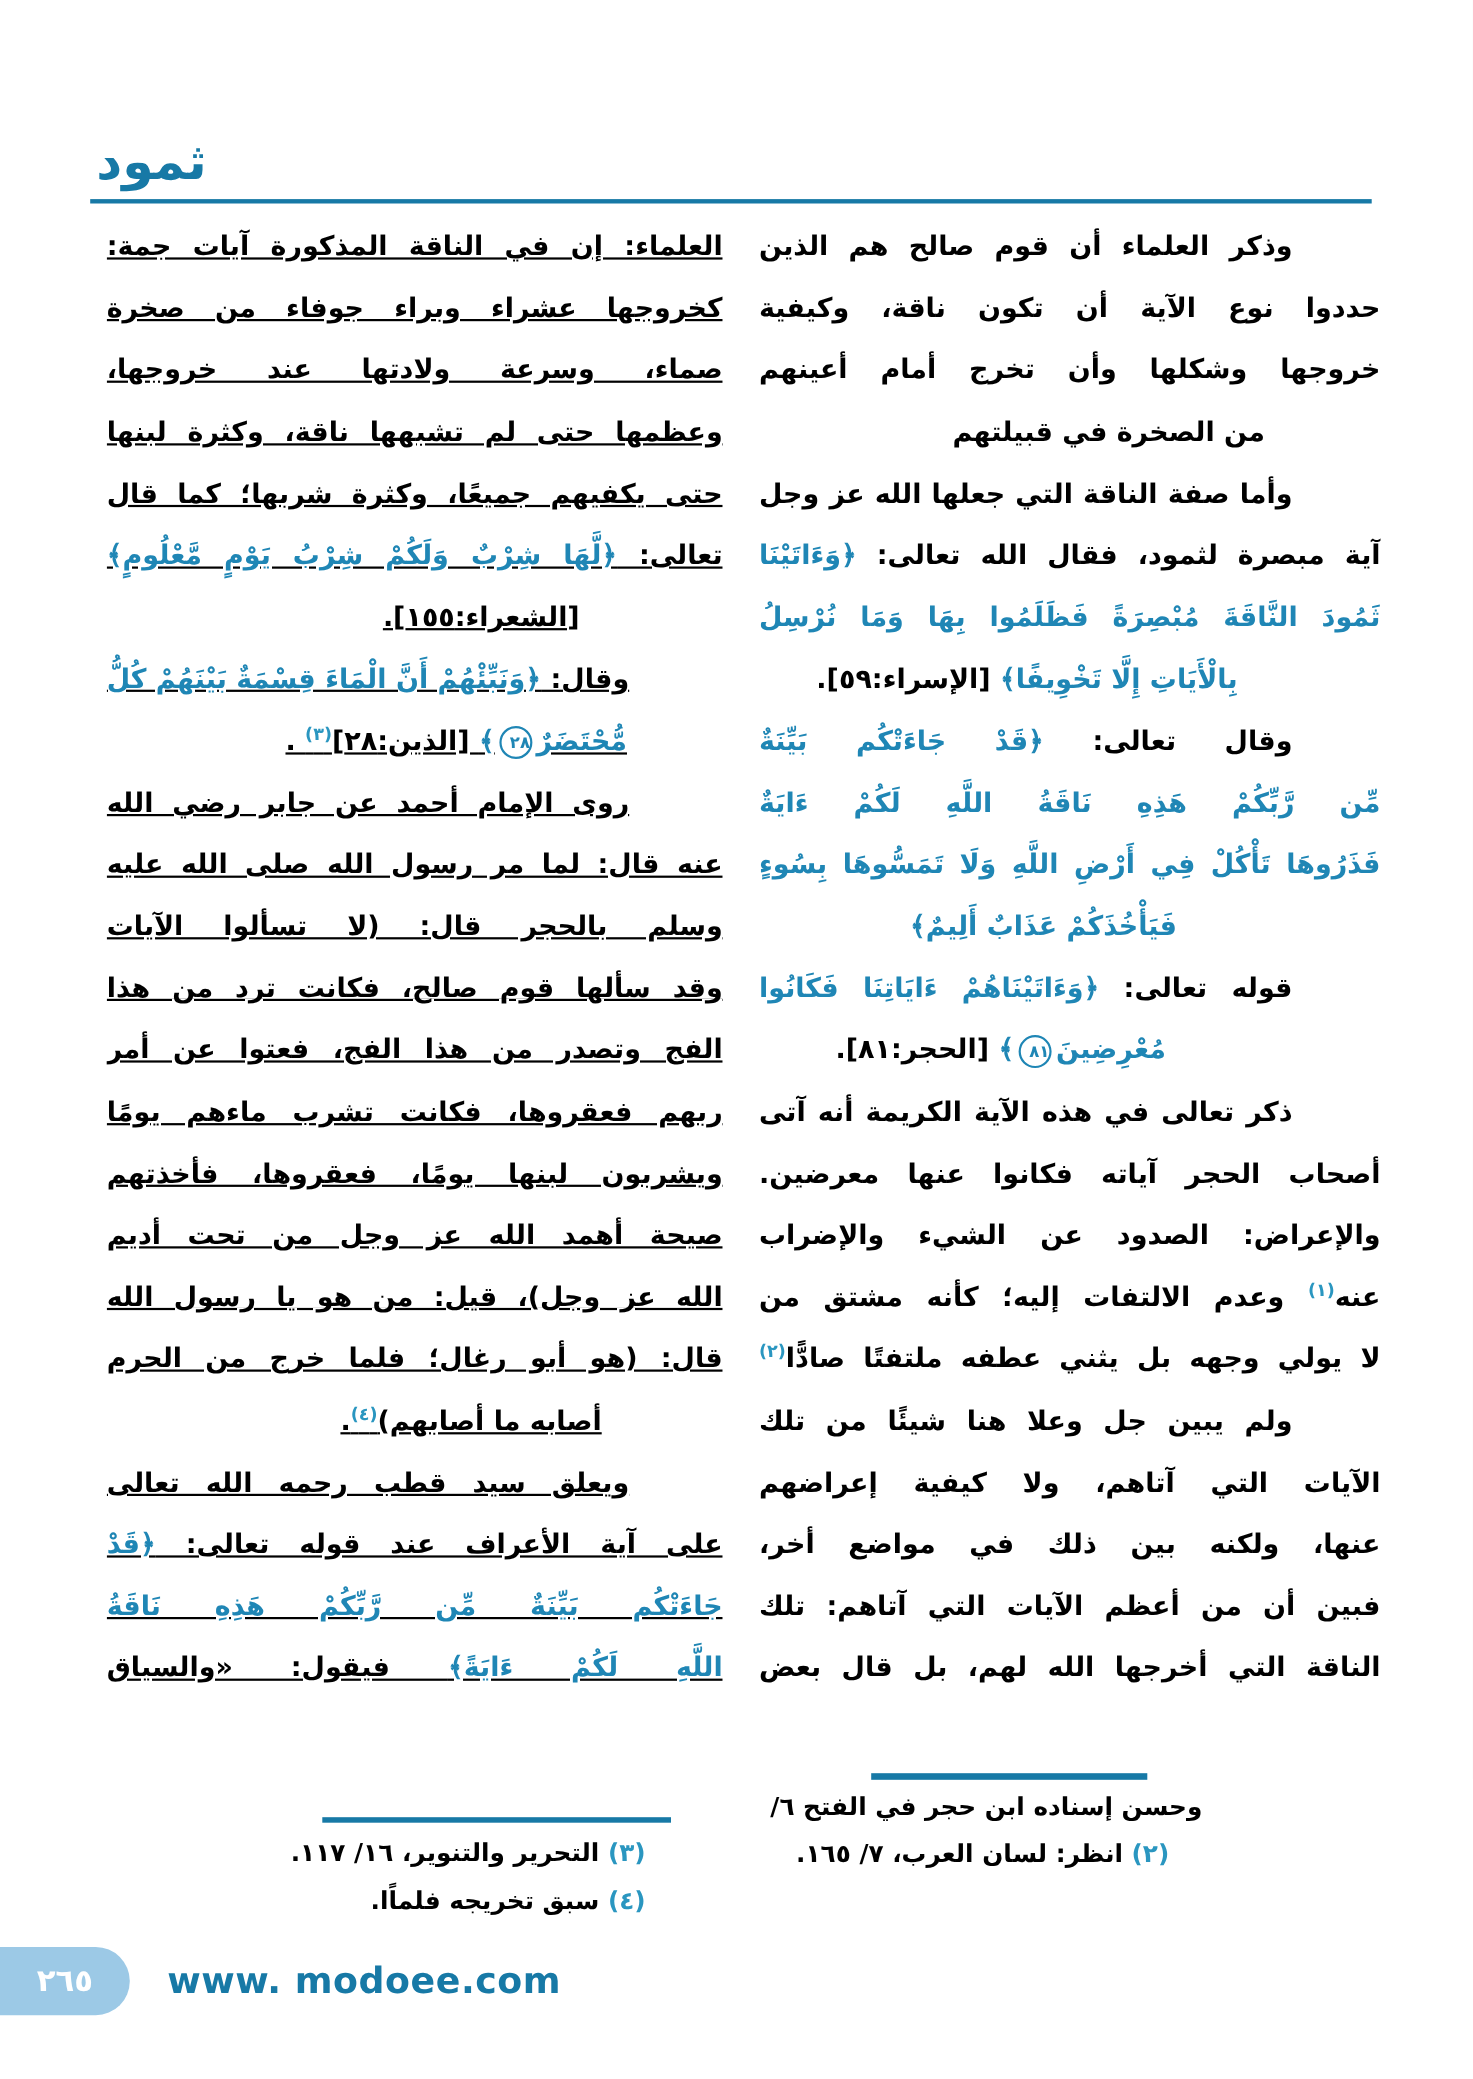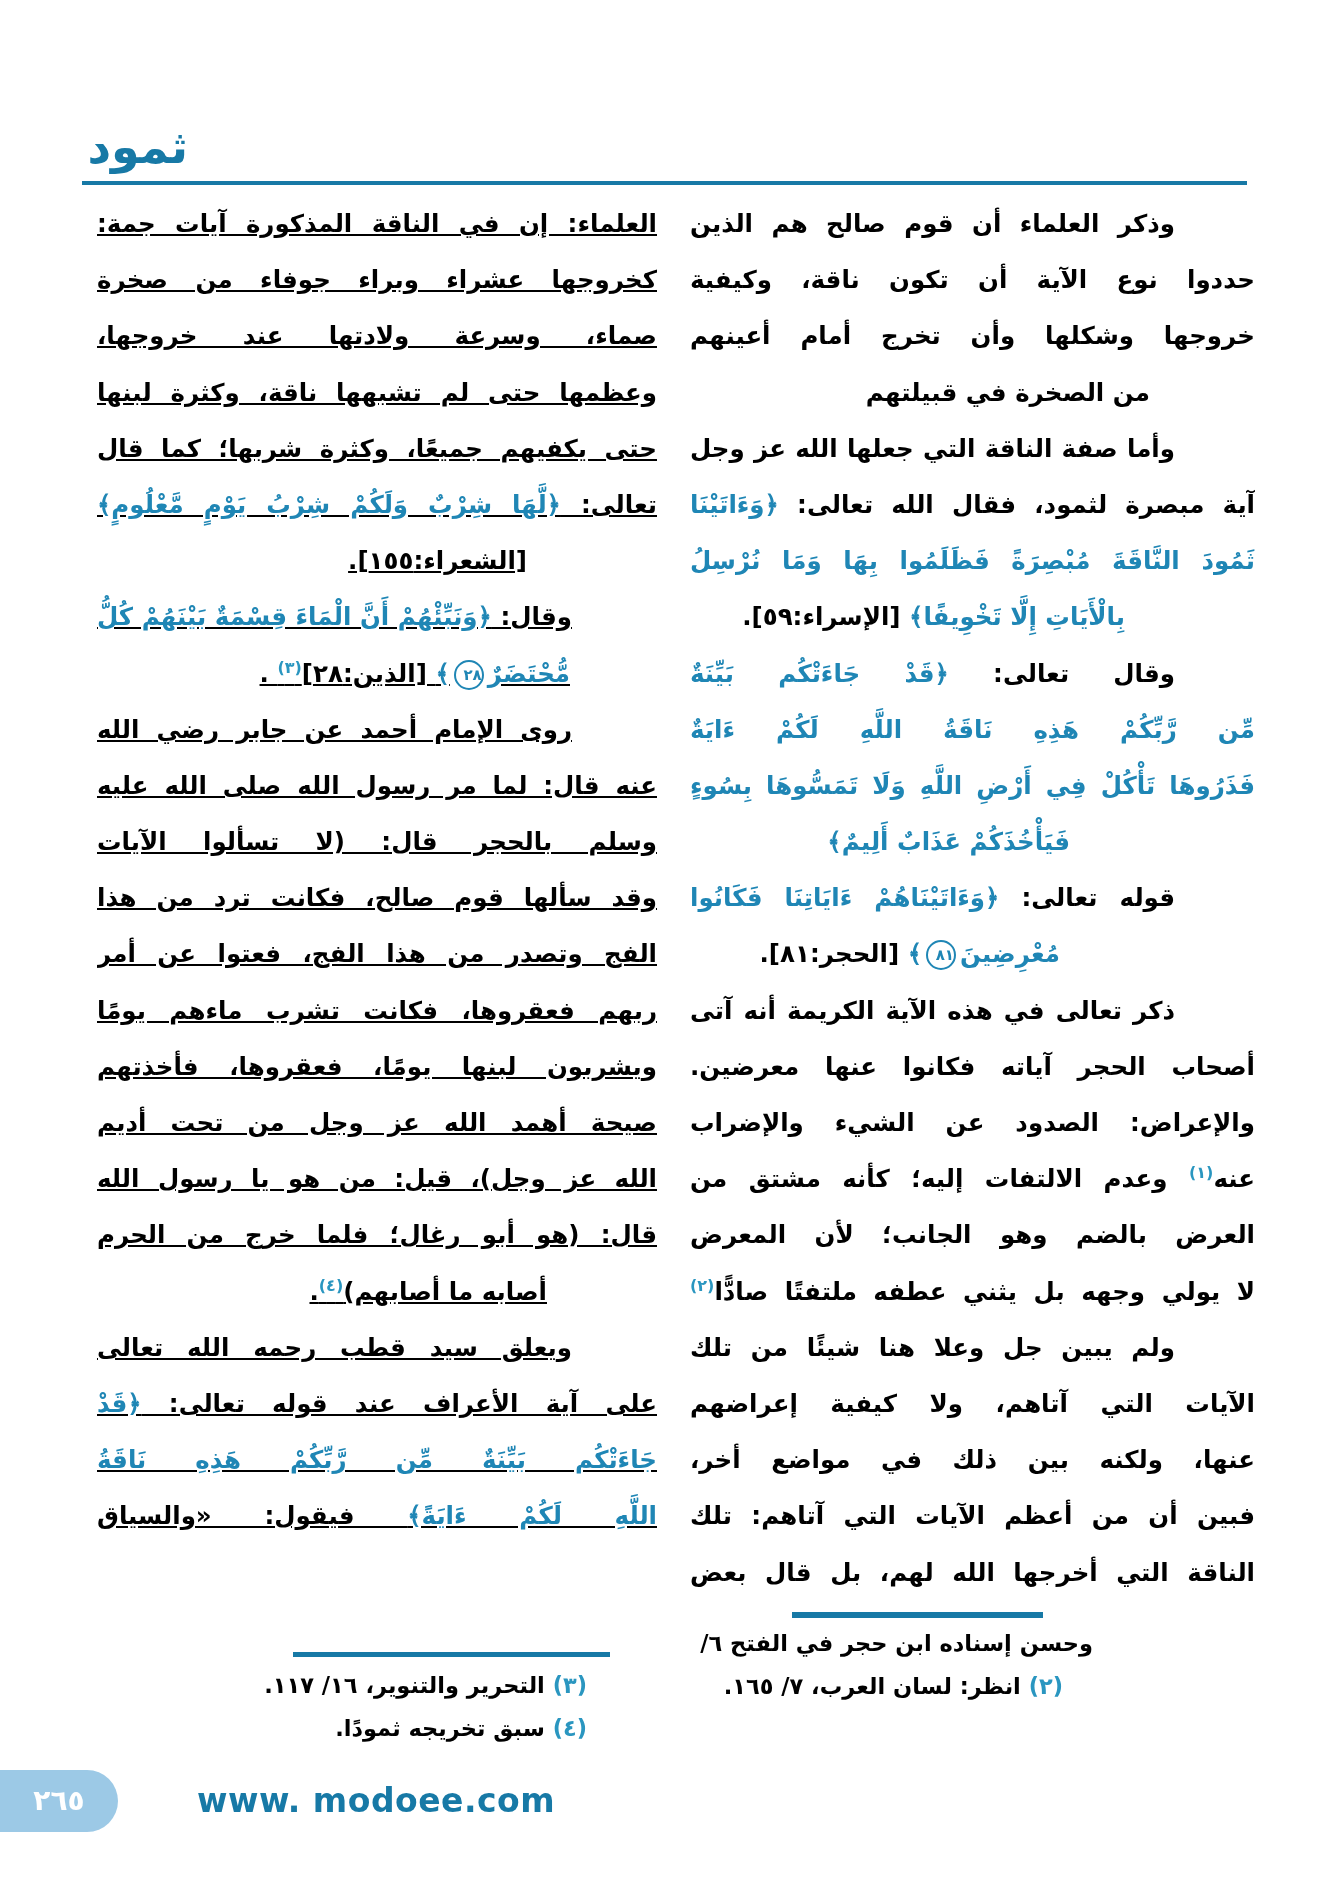--- a/index.html
+++ b/index.html
@@ -63,21 +63,21 @@
   
   .page-pill{
     position:absolute;left:0;top:1770px;width:118px;height:62px;
     background:var(--pill-color);border-radius:0 31px 31px 0;
     color:#ffffff;font-size:28px;font-weight:bold;
     text-align:center;line-height:62px;
   }
   .site-url{
     position:absolute;left:152px;top:1779px;height:44px;line-height:44px;
     direction:ltr;color:var(--accent-color);font-size:33px;font-weight:bold;
-    text-decoration:none;letter-spacing:0.5px;margin-left:45px;
+    text-decoration:none;letter-spacing:0.5px;
   }
 </style>
 </head>
 <body>
 
 <div class="page">
 
   <div class="chapter-title">ثمود</div>
   <div class="header-rule"></div>
 
@@ -93,21 +93,20 @@
       <div class="tline a-j" style="padding-right: 80px;"><span class="seg-t">وقال تعالى: </span><span class="seg-q">﴿قَدْ جَاءَتْكُم بَيِّنَةٌ</span></div>
       <div class="tline a-j"><span class="seg-q">مِّن رَّبِّكُمْ هَذِهِ نَاقَةُ اللَّهِ لَكُمْ ءَايَةٌ</span></div>
       <div class="tline a-j"><span class="seg-q">فَذَرُوهَا تَأْكُلْ فِي أَرْضِ اللَّهِ وَلَا تَمَسُّوهَا بِسُوءٍ</span></div>
       <div class="tline a-r" style="padding-right: 185px;"><span class="seg-q">فَيَأْخُذَكُمْ عَذَابٌ أَلِيمٌ﴾</span></div>
       <div class="tline a-j" style="padding-right: 80px;"><span class="seg-t">قوله تعالى: </span><span class="seg-q">﴿وَءَاتَيْنَاهُمْ ءَايَاتِنَا فَكَانُوا عَنْهَا</span></div>
       <div class="tline a-r" style="padding-right: 195px;"><span class="seg-q">مُعْرِضِينَ</span><span class="seg-vn">٨١</span><span class="seg-q">﴾</span><span class="seg-t"> [الحجر:٨١].</span></div>
       <div class="tline a-j" style="padding-right: 80px;"><span class="seg-t">ذكر تعالى في هذه الآية الكريمة أنه آتى</span></div>
       <div class="tline a-j"><span class="seg-t">أصحاب الحجر آياته فكانوا عنها معرضين.</span></div>
       <div class="tline a-j"><span class="seg-t">والإعراض: الصدود عن الشيء والإضراب</span></div>
       <div class="tline a-j"><span class="seg-t">عنه</span><span class="seg-fn">(١)</span><span class="seg-t"> وعدم الالتفات إليه؛ كأنه مشتق من</span></div>
-      <div class="tline a-j"><span class="seg-t">العرض بالضم وهو الجانب؛ لأن المعرض</span></div>
       <div class="tline a-j"><span class="seg-t">لا يولي وجهه بل يثني عطفه ملتفتًا صادًّا</span><span class="seg-fn">(٢)</span></div>
       <div class="tline a-j" style="padding-right: 80px;"><span class="seg-t">ولم يبين جل وعلا هنا شيئًا من تلك</span></div>
       <div class="tline a-j"><span class="seg-t">الآيات التي آتاهم، ولا كيفية إعراضهم</span></div>
       <div class="tline a-j"><span class="seg-t">عنها، ولكنه بين ذلك في مواضع أخر،</span></div>
       <div class="tline a-j"><span class="seg-t">فبين أن من أعظم الآيات التي آتاهم: تلك</span></div>
       <div class="tline a-j"><span class="seg-t">الناقة التي أخرجها الله لهم، بل قال بعض</span></div>
     </section>
 
   <section class="col col-left">
       <div class="tline a-j"><span class="seg-t">العلماء: إن في الناقة المذكورة آيات جمة:</span></div>
@@ -139,21 +138,21 @@
   <div class="fn-sep fn-sep-right"></div>
   <div class="fn-sep fn-sep-left"></div>
 
   <section class="fnblock fn-right">
       <div class="tline a-r"><span class="seg-t">وحسن إسناده ابن حجر في الفتح ٦/ ٣٨٠.</span></div>
       <div class="tline a-r" style="padding-right: 30px;"><span class="seg-fn2">(٢)</span><span class="seg-t"> انظر: لسان العرب، ٧/ ١٦٥.</span></div>
     </section>
 
   <section class="fnblock fn-left">
       <div class="tline a-r"><span class="seg-fn2">(٣)</span><span class="seg-t"> التحرير والتنوير، ١٦/ ١١٧.</span></div>
-      <div class="tline a-r"><span class="seg-fn2">(٤)</span><span class="seg-t"> سبق تخريجه ثمودًا.</span></div>
+      <div class="tline a-r"><span class="seg-fn2">(٤)</span><span class="seg-t"> سبق تخريجه فلماًا.</span></div>
     </section>
 
   <div class="page-pill">
     <span>٢٦٥</span>
   </div>
 
   <span class="site-url">www. modoee.com</span>
 
 </div>
 

